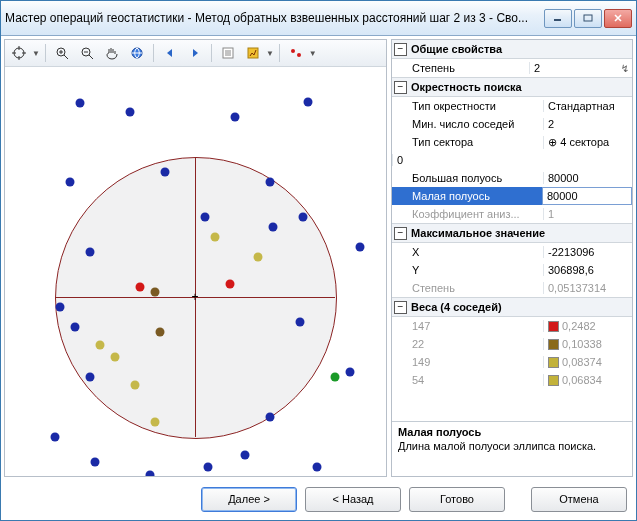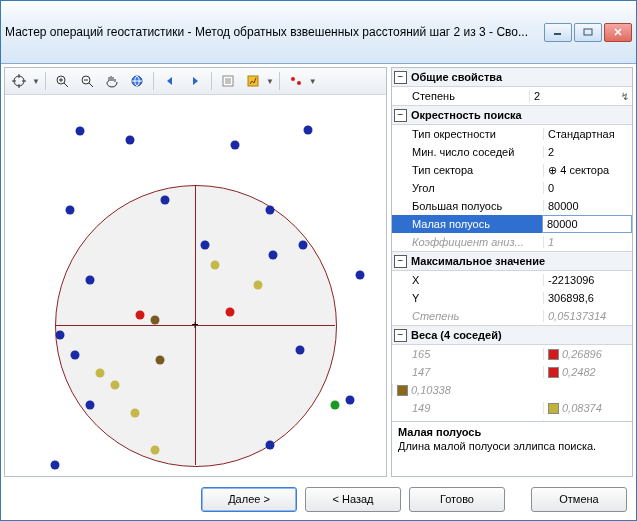--- a/index.html
+++ b/index.html
@@ -1,17 +1,17 @@
 <!DOCTYPE html>
 <html><head>
 <meta charset="utf-8">
 <style>
 html,body{margin:0;padding:0;font-family:"Segoe UI",Tahoma,sans-serif;font-size:11px;background:#fff;color:#000}
 .window{width:637px;height:521px;border:1px solid #3a7ab0;box-sizing:border-box;display:flex;flex-direction:column;background:#fff}
-.titlebar{height:26px;background:linear-gradient(#fdfefe,#e8f1fa 40%,#d7e7f7);border-bottom:1px solid #8aa9c9;display:flex;align-items:center;padding:18px 4px}
+.titlebar{height:26px;background:linear-gradient(#fdfefe,#e8f1fa 40%,#d7e7f7);border-bottom:1px solid #8aa9c9;display:flex;align-items:center;padding:4px 4px}
 .titlebar .title{flex:1;font-size:12px;color:#000;white-space:nowrap;overflow:hidden;text-overflow:ellipsis}
 .winbtns{display:flex;gap:2px}
 .winbtn{width:26px;height:17px;border:1px solid #6e96bf;border-radius:2px;background:linear-gradient(#f4f8fc,#cce0f4);display:flex;align-items:center;justify-content:center;font-size:9px;line-height:1}
 .winbtn.close{background:linear-gradient(#f3a9a3,#e06b5f);border-color:#b04338;color:#fff}
 .body{flex:1;display:flex;flex-direction:column;padding:3px;gap:4px;min-height:0}
 .split{flex:1;display:flex;gap:4px;min-height:0}
 .left{flex:1;border:1px solid #b7bfc9;display:flex;flex-direction:column;min-width:0}
 .toolbar{height:26px;border-bottom:1px solid #cfd6dd;background:linear-gradient(#fbfcfe,#e9eef3);display:flex;align-items:center;padding:0 3px;gap:3px}
 .tbtn{width:20px;height:20px;border:1px solid transparent;border-radius:2px;display:flex;align-items:center;justify-content:center;font-size:12px;color:#3b3b3b}
 .tsep{width:1px;height:18px;background:#c4ccd4;margin:0 2px}
@@ -32,21 +32,21 @@
 .grid{flex:1;overflow:auto;font-size:11px}
 .sec{display:flex;align-items:center;background:#f0f3f7;border-top:1px solid #d0d6dc;border-bottom:1px solid #d0d6dc;height:18px;padding-left:2px}
 .sec:first-child{border-top:none}
 .sq{width:11px;height:11px;border:1px solid #5a5a5a;display:inline-flex;align-items:center;justify-content:center;font-size:10px;line-height:1;margin-right:4px;background:#fff}
 .sec b{font-weight:bold}
 .row{display:flex;height:18px;align-items:center}
 .row .k{flex:1;padding-left:20px;white-space:nowrap;overflow:hidden;text-overflow:ellipsis}
 .row .v{width:84px;padding-left:4px;border-left:1px solid #e0e5ea;white-space:nowrap;overflow:hidden;display:flex;align-items:center;gap:3px}
 .row.sel{background:#2f6fd0;color:#fff}
 .row.sel .v{background:#fff;color:#000;border:1px solid #7a9fd4;height:16px}
-.row.dis .k,.row.dis .v{color:#9a9a9a;font-style:italic}
+.row.dis .k,.row.dis .v{color:#9a9a9a;}
 .hdr{display:flex;height:18px;align-items:center;font-style:italic;color:#4a4a4a}
 .hdr .k{flex:1;padding-left:20px}
 .hdr .v{width:84px;padding-left:4px;border-left:1px solid #e0e5ea}
 .sw{width:9px;height:9px;border:1px solid #888;display:inline-block}
 .extra{width:14px;display:flex;align-items:center;justify-content:center;color:#555;font-size:10px}
 .help{border-top:1px solid #c4ccd4;padding:4px 6px;min-height:46px}
 .help .t{font-weight:bold;margin-bottom:2px}
 .footer{height:36px;display:flex;align-items:center;justify-content:flex-end;gap:8px;padding:0 6px}
 .btn{height:23px;min-width:74px;border:1px solid #8a8f96;border-radius:3px;background:linear-gradient(#fdfdfd,#e7e9ec);padding:0 10px;display:flex;align-items:center;justify-content:center;font-size:11px}
 .btn.def{border-color:#3f7bd9;box-shadow:0 0 0 1px #8fb8ef inset}
@@ -222,21 +222,20 @@
               <div class="v">2</div>
             </div>
           <div class="row">
               <div class="k">Тип сектора</div>
               <div class="v">
                 <span>⊕</span>
                 <span>4 сектора</span>
               </div>
             </div>
           <div class="row">
-              <div class="k">Угол</div>
               <div class="v">0</div>
             </div>
           <div class="row">
               <div class="k">Большая полуось</div>
               <div class="v">80000</div>
             </div>
           <div class="row sel">
               <div class="k">Малая полуось</div>
               <div class="v">80000</div>
             </div>
@@ -260,34 +259,28 @@
           <div class="row dis">
               <div class="k">Степень</div>
               <div class="v">0,05137314</div>
             </div>
 
           <div class="sec">
               <span class="sq">−</span>
               <b>Веса (4 соседей)</b>
             </div>
           <div class="row dis">
-              <div class="k">165</div>
-              <div class="v">
-                <span class="sw" style="background:#d21a1a"></span>
-                <span>0,26896</span>
-              </div>
-            </div>
-          <div class="row dis">
               <div class="k">147</div>
               <div class="v">
                 <span class="sw" style="background:#d21a1a"></span>
                 <span>0,2482</span>
               </div>
             </div>
           <div class="row dis">
+              <div class="k">22</div>
               <div class="v">
                 <span class="sw" style="background:#8a6a1a"></span>
                 <span>0,10338</span>
               </div>
             </div>
           <div class="row dis">
               <div class="k">149</div>
               <div class="v">
                 <span class="sw" style="background:#c2b23a"></span>
                 <span>0,08374</span>

